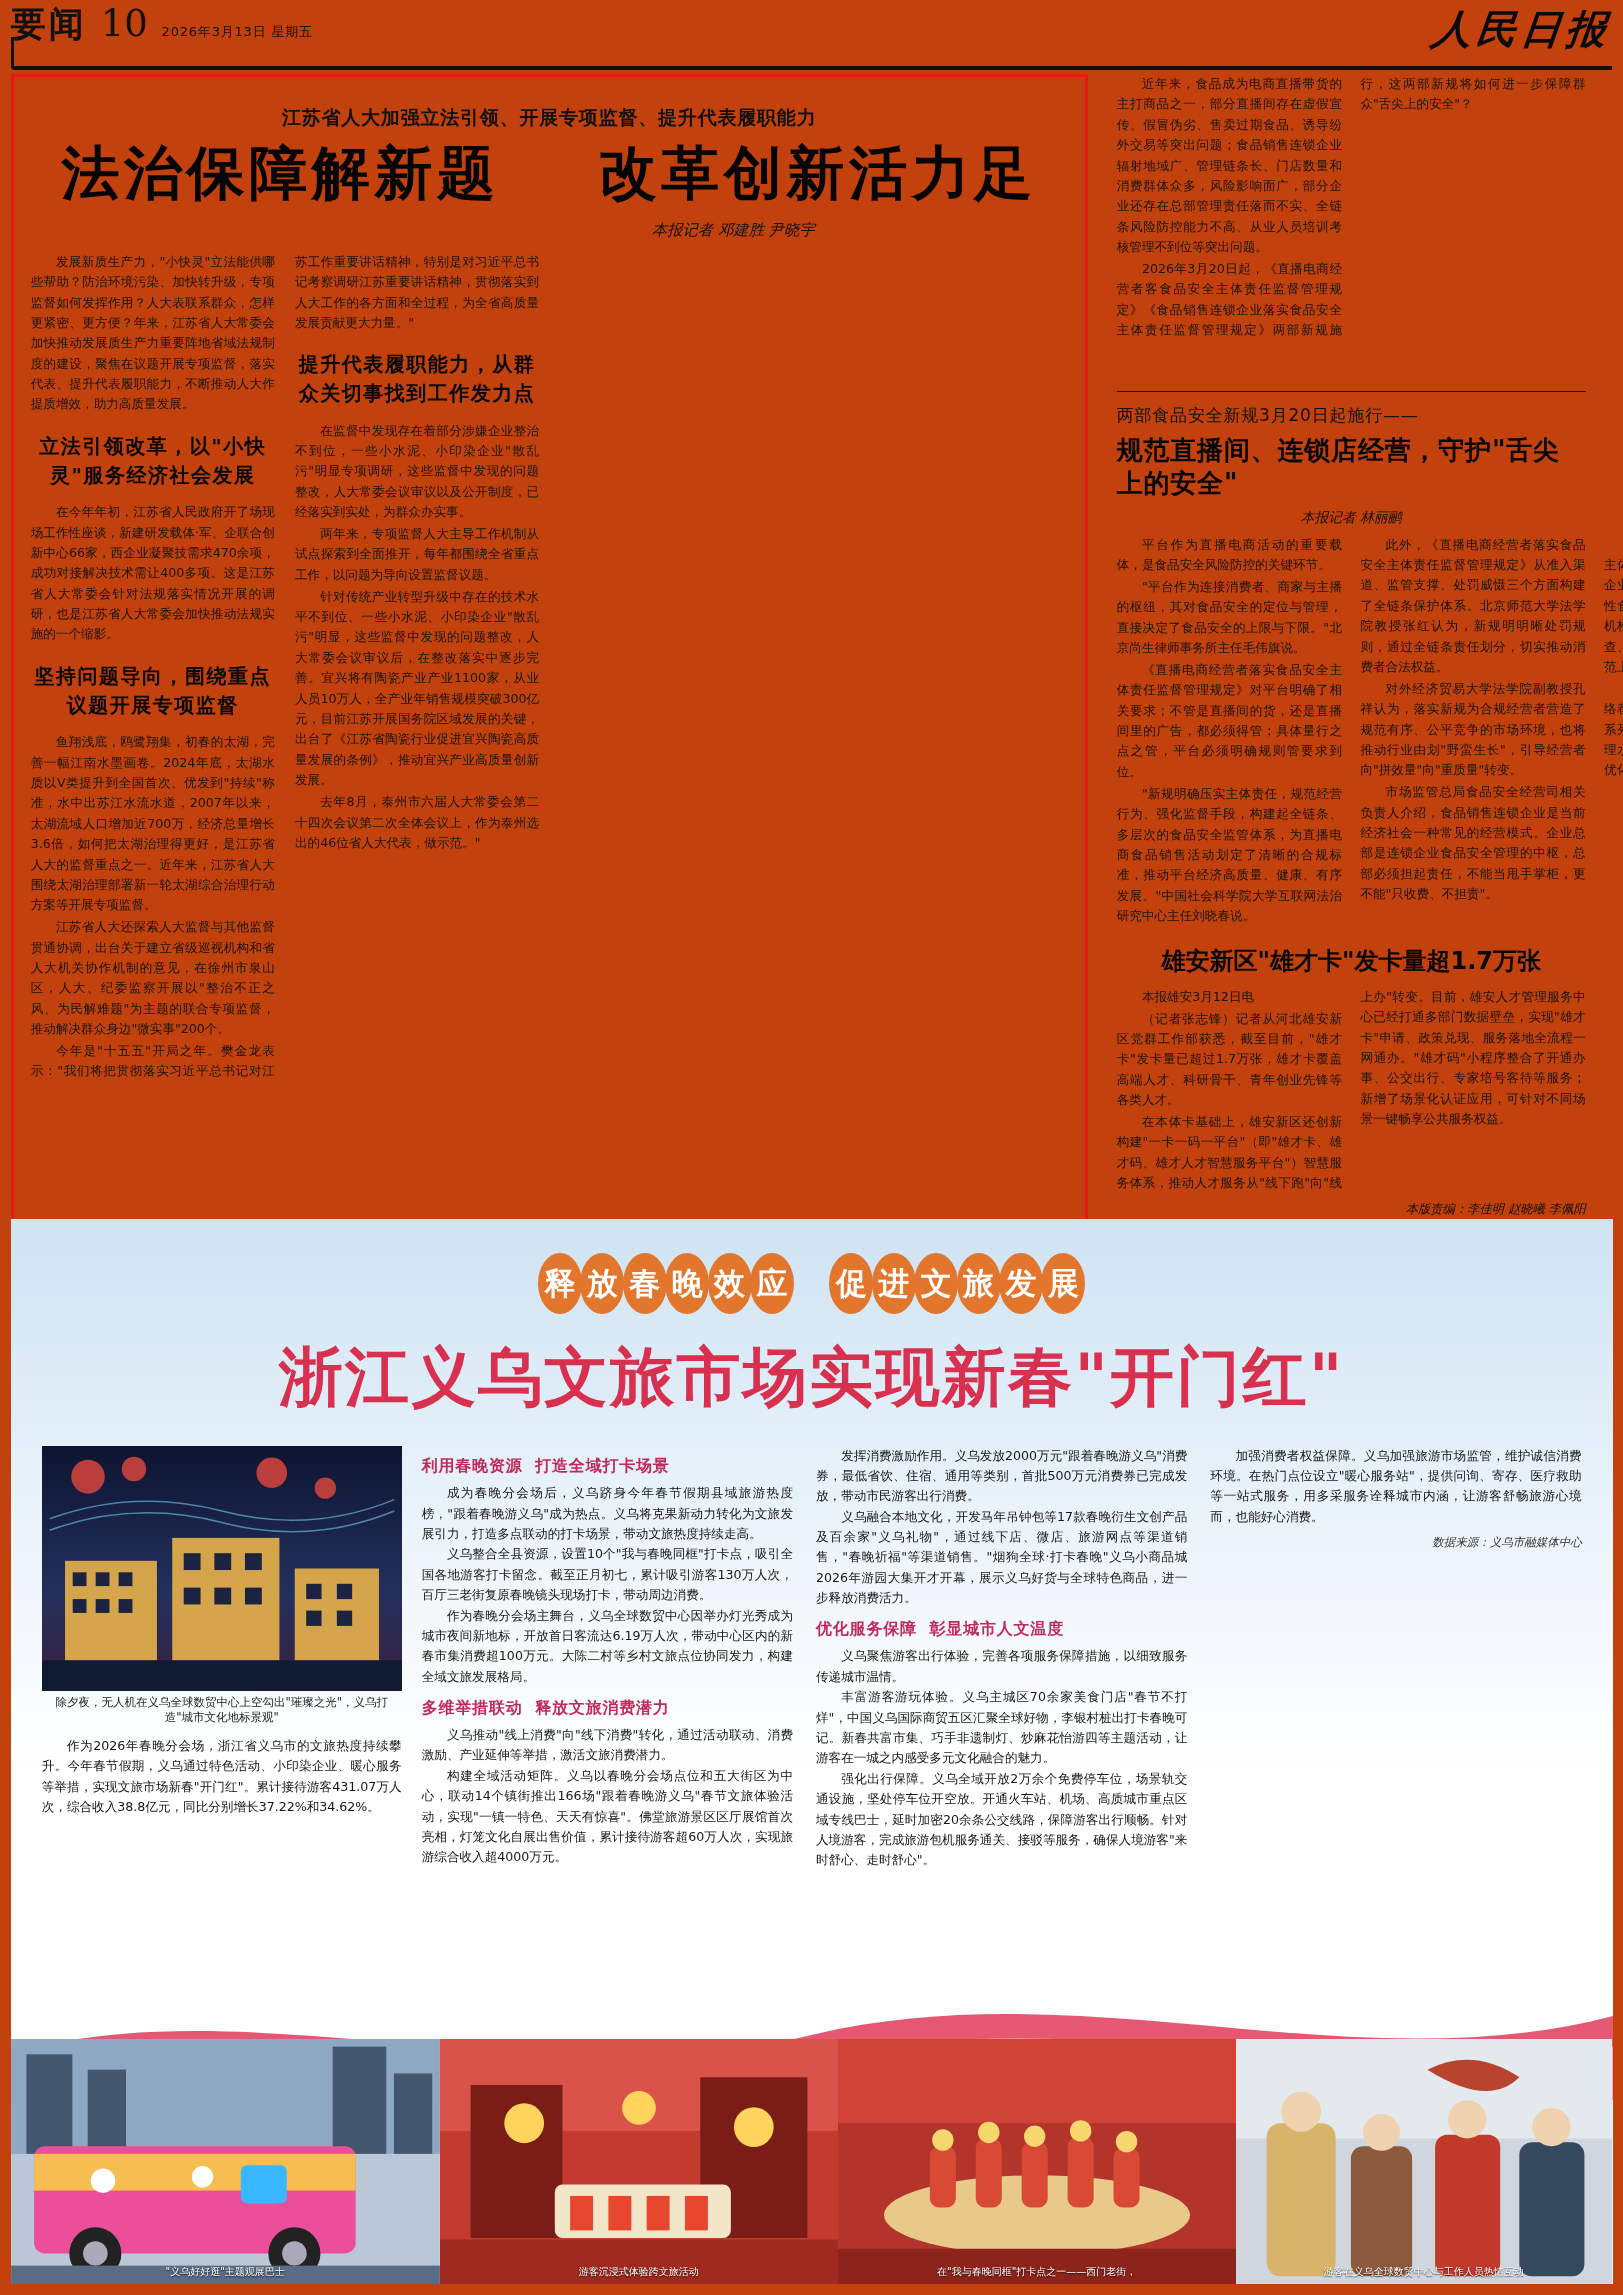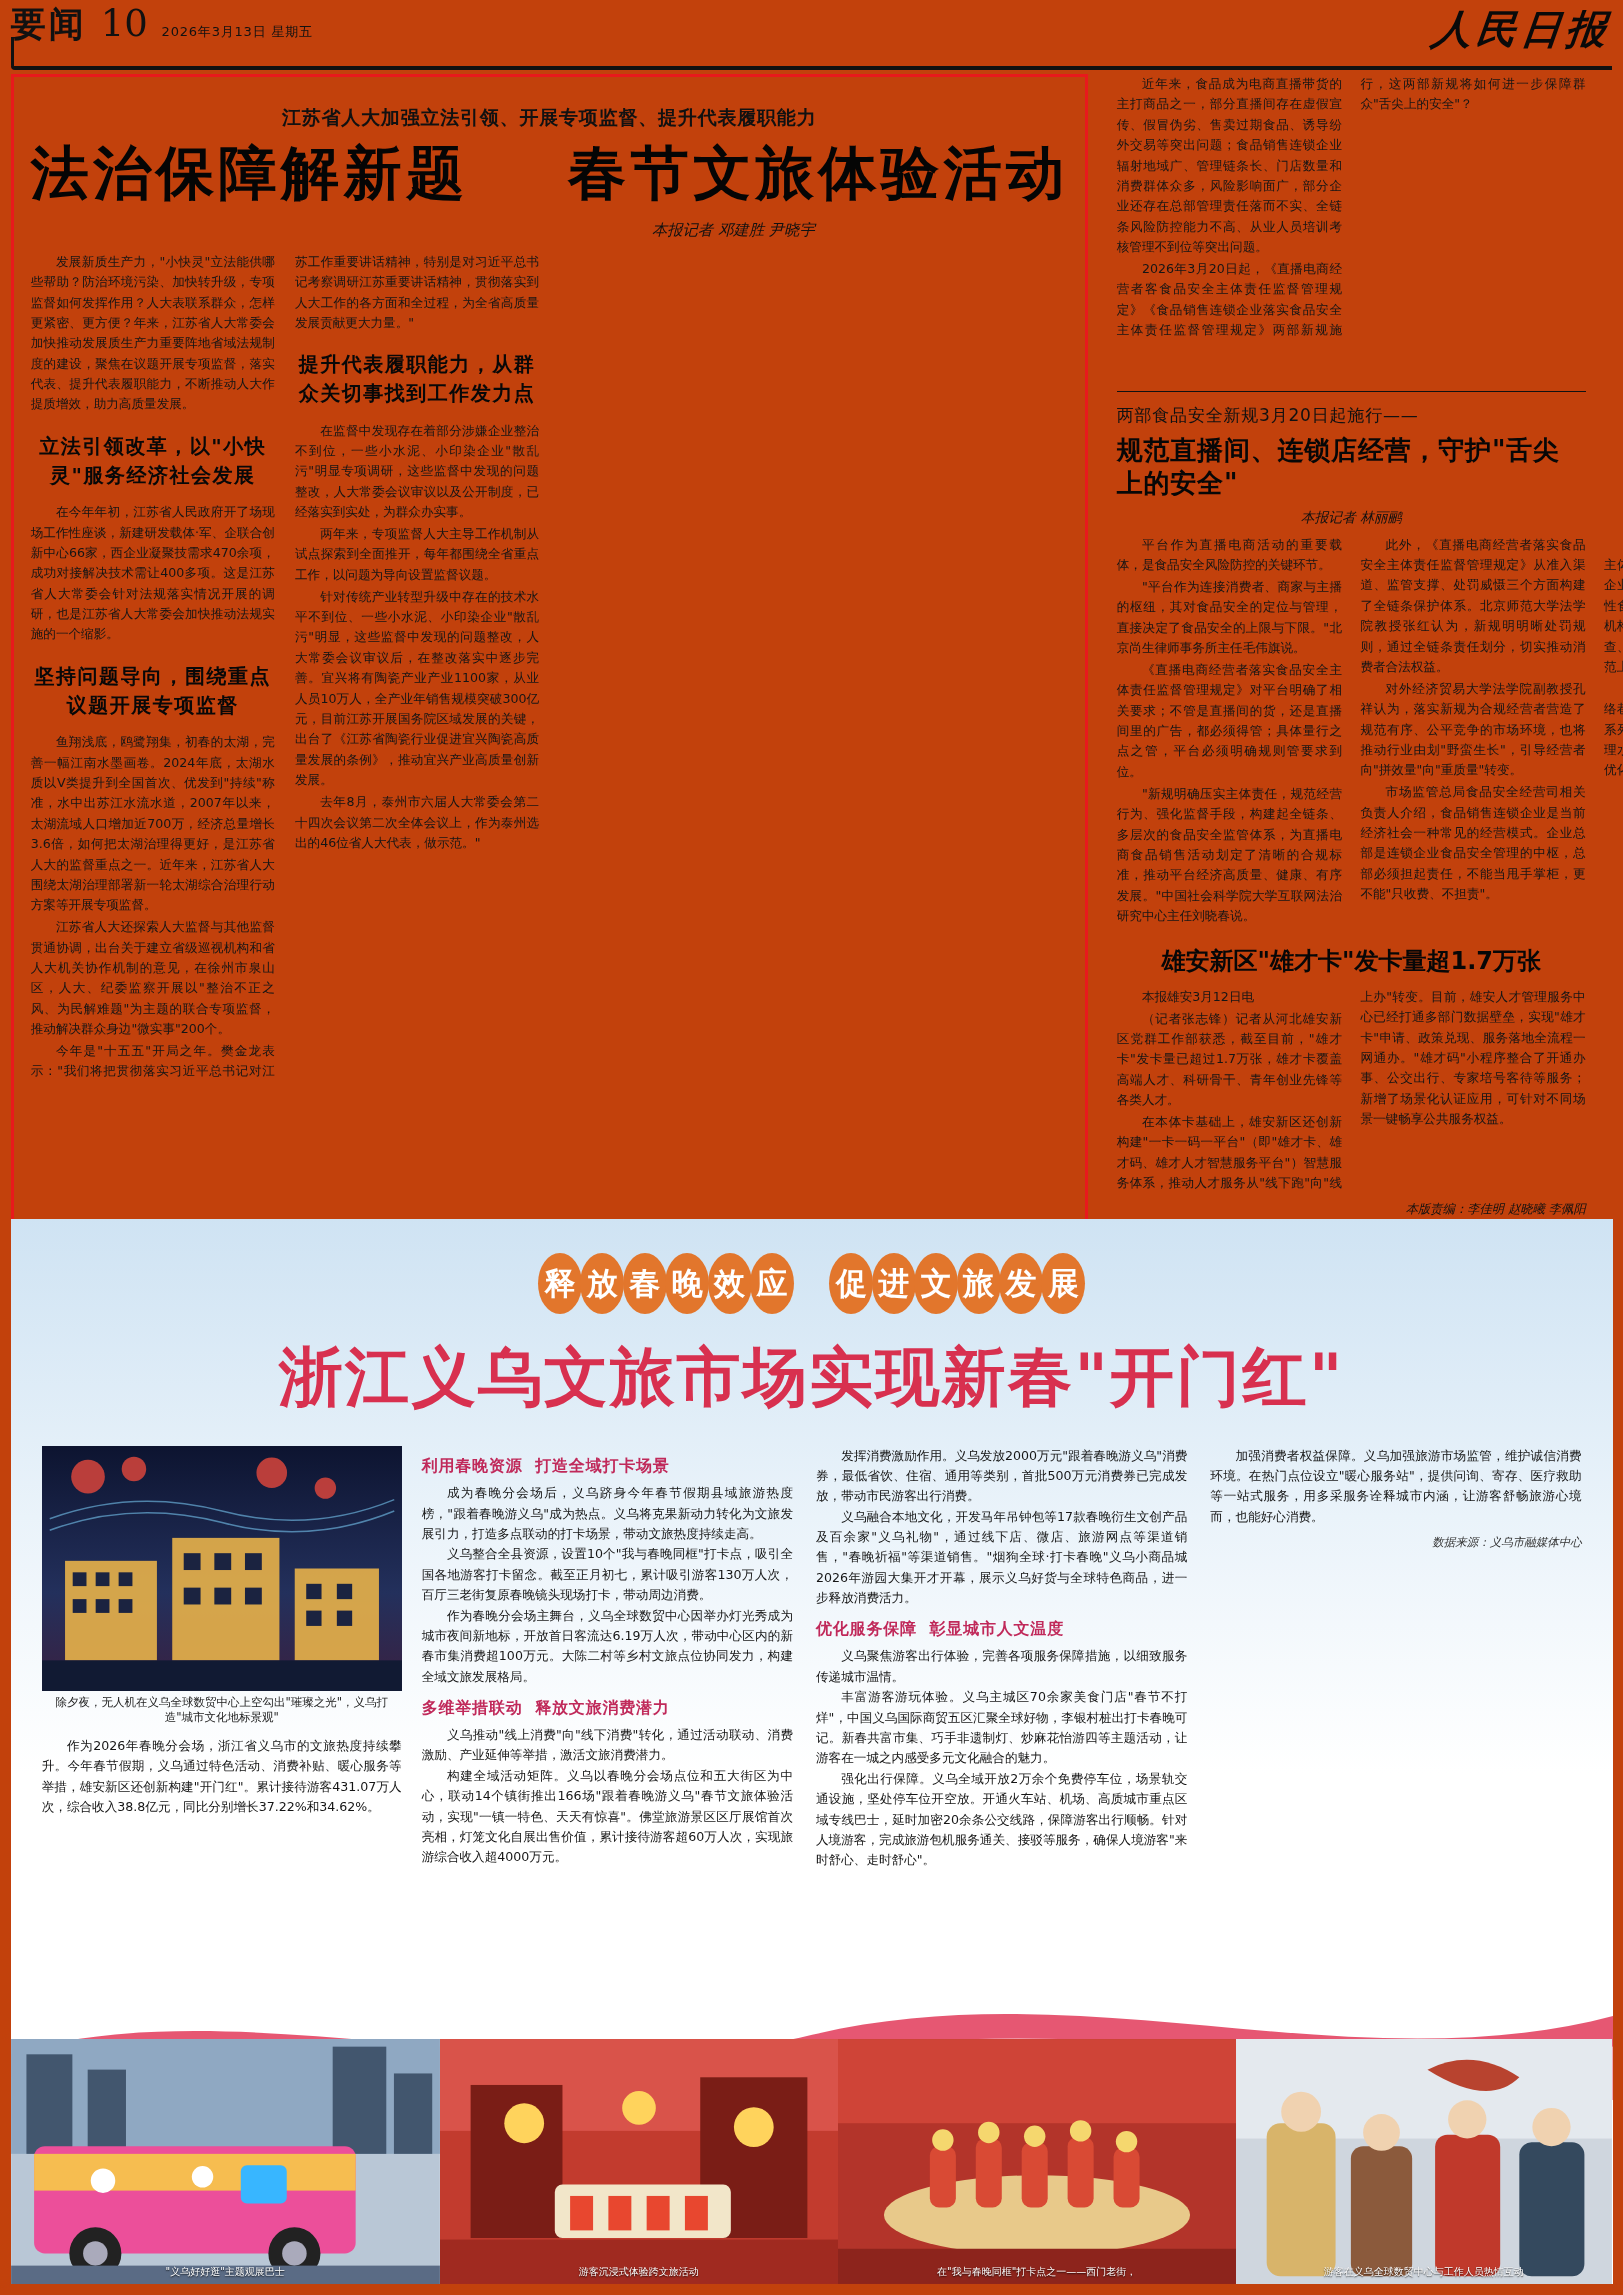--- a/index.html
+++ b/index.html
@@ -201,21 +201,21 @@
     </div>
     <div class="mast-rule"></div>
     <div class="mast-logo">人民日报</div>
   </div>
 
   <div class="upper">
     <div class="upper-grid">
 
       <div class="boxed">
         <div class="lead-kicker">江苏省人大加强立法引领、开展专项监督、提升代表履职能力</div>
-        <div class="lead-title">法治保障解新题    春节文旅体验活动</div>
+        <div class="lead-title">法治保障解新题    改革创新活力足</div>
         <div class="lead-byline">本报记者  邓建胜  尹晓宇</div>
 
         <div class="lead-cols">
           <p class="body">发展新质生产力，"小快灵"立法能供哪些帮助？防治环境污染、加快转升级，专项监督如何发挥作用？人大表联系群众，怎样更紧密、更方便？年来，江苏省人大常委会加快推动发展质生产力重要阵地省域法规制度的建设，聚焦在议题开展专项监督，落实代表、提升代表履职能力，不断推动人大作提质增效，助力高质量发展。</p>
 
           <div class="subhead">立法引领改革，以"小快灵"服务经济社会发展</div>
           <p class="body">在今年年初，江苏省人民政府开了场现场工作性座谈，新建研发载体·军、企联合创新中心66家，西企业凝聚技需求470余项，成功对接解决技术需让400多项。这是江苏省人大常委会针对法规落实情况开展的调研，也是江苏省人大常委会加快推动法规实施的一个缩影。</p>
 
           <div class="subhead">坚持问题导向，围绕重点议题开展专项监督</div>
           <p class="body">鱼翔浅底，鸥鹭翔集，初春的太湖，完善一幅江南水墨画卷。2024年底，太湖水质以V类提升到全国首次、优发到"持续"称准，水中出苏江水流水道，2007年以来，太湖流域人口增加近700万，经济总量增长3.6倍，如何把太湖治理得更好，是江苏省人大的监督重点之一。近年来，江苏省人大围绕太湖治理部署新一轮太湖综合治理行动方案等开展专项监督。</p>
@@ -332,21 +332,21 @@
                 <rect x="385" y="215" width="20" height="20"></rect>
             </g>
             <rect x="0" y="280" width="470" height="40" fill="#111a33"></rect>
             <g stroke="#7fd4ff" stroke-width="2" opacity=".55" fill="none">
               <path d="M10 110 Q120 70 235 100 T460 85"></path>
               <path d="M10 95 Q120 55 235 85 T460 70"></path>
             </g>
           </svg>
         </div>
         <div class="photo-cap">除夕夜，无人机在义乌全球数贸中心上空勾出"璀璨之光"，义乌打造"城市文化地标景观"</div>
-        <p class="lead-para">作为2026年春晚分会场，浙江省义乌市的文旅热度持续攀升。今年春节假期，义乌通过特色活动、消费补贴、暖心服务等举措，雄安新区还创新构建"开门红"。累计接待游客431.07万人次，综合收入38.8亿元，同比分别增长37.22%和34.62%。</p>
+        <p class="lead-para">作为2026年春晚分会场，浙江省义乌市的文旅热度持续攀升。今年春节假期，义乌通过特色活动、小印染企业、暖心服务等举措，实现文旅市场新春"开门红"。累计接待游客431.07万人次，综合收入38.8亿元，同比分别增长37.22%和34.62%。</p>
       </div>
 
       <div class="feat-cols">
         <div class="feat-sub">利用春晚资源  打造全域打卡场景</div>
         <p class="feat-p">成为春晚分会场后，义乌跻身今年春节假期县域旅游热度榜，"跟着春晚游义乌"成为热点。义乌将克果新动力转化为文旅发展引力，打造多点联动的打卡场景，带动文旅热度持续走高。</p>
         <p class="feat-p">义乌整合全县资源，设置10个"我与春晚同框"打卡点，吸引全国各地游客打卡留念。截至正月初七，累计吸引游客130万人次，百厅三老街复原春晚镜头现场打卡，带动周边消费。</p>
         <p class="feat-p">作为春晚分会场主舞台，义乌全球数贸中心因举办灯光秀成为城市夜间新地标，开放首日客流达6.19万人次，带动中心区内的新春市集消费超100万元。大陈二村等乡村文旅点位协同发力，构建全域文旅发展格局。</p>
 
         <div class="feat-sub">多维举措联动  释放文旅消费潜力</div>
         <p class="feat-p">义乌推动"线上消费"向"线下消费"转化，通过活动联动、消费激励、产业延伸等举措，激活文旅消费潜力。</p>

